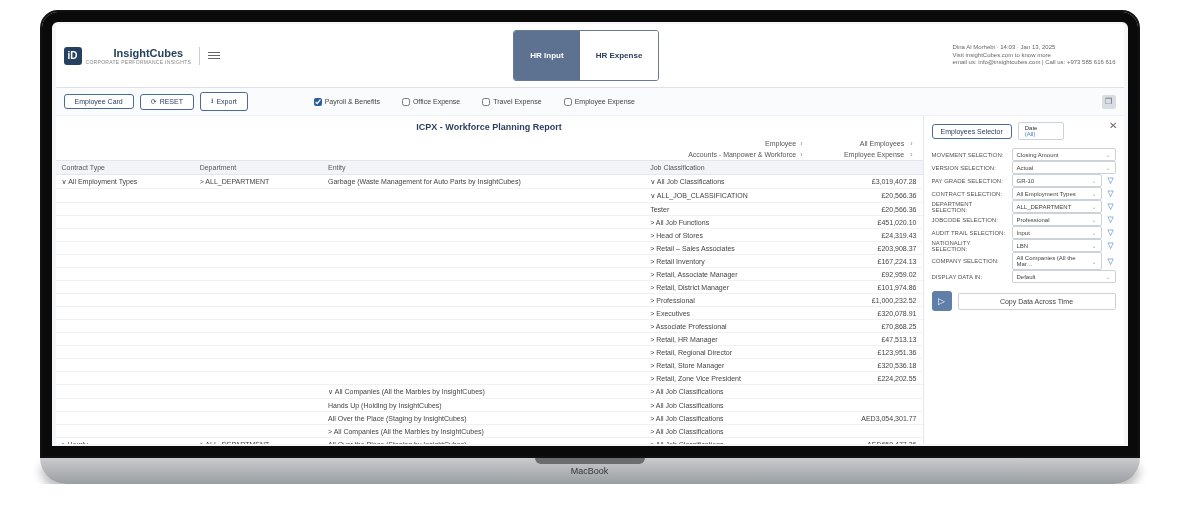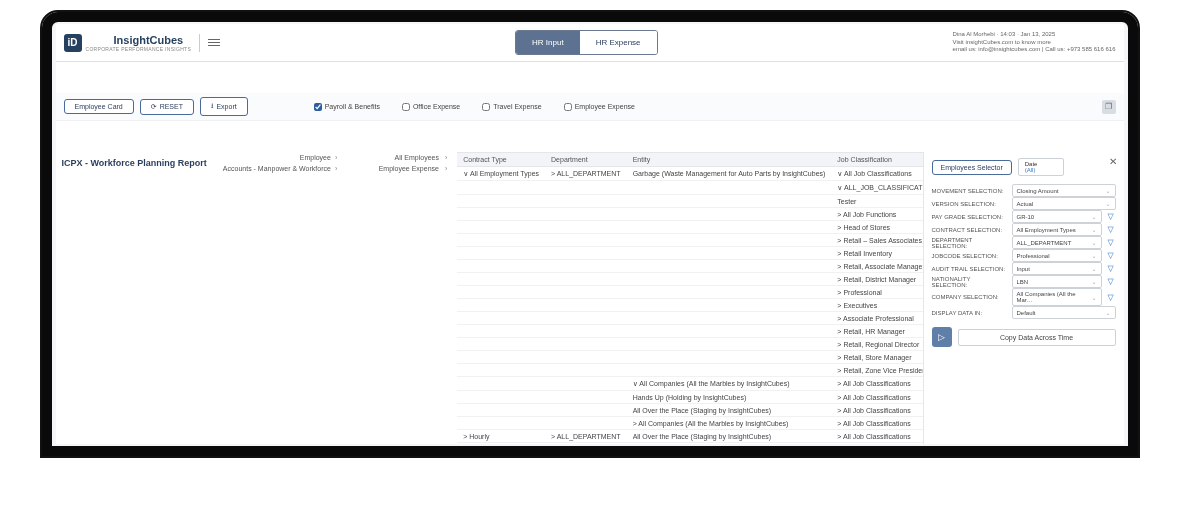--- a/index.html
+++ b/index.html
@@ -1,45 +1,45 @@
 <!DOCTYPE html>
 <html><head>
 <meta charset="utf-8">
 <style>
 * { box-sizing: border-box; margin: 0; padding: 0; font-family: Arial, sans-serif; }
 body { background: #fff; display: flex; justify-content: center; align-items: flex-start; padding-top: 10px; }
 .laptop { width: 1100px; position: relative; }
 .screen-frame { border: 2px solid #111; border-radius: 18px 18px 0 0; padding: 12px 14px; background: #f5f6f8; box-shadow: inset 0 0 0 10px #0a0a0a; }
-.screen { background: #fff; border-radius: 2px; height: 420px; overflow: hidden; display: flex; flex-direction: column; font-size: 8px; color: #333; gap: 31px; }
+.screen { background: #fff; border-radius: 2px; height: 420px; overflow: hidden; display: flex; flex-direction: column; font-size: 8px; color: #333; }
 .laptop-base { height: 26px; background: linear-gradient(#c9cbce,#9a9da1); border-radius: 0 0 60px 60px; position: relative; box-shadow: 0 8px 10px rgba(0,0,0,0.25); }
 .laptop-base .notch { width: 110px; height: 6px; background: #6b6d70; border-radius: 0 0 10px 10px; position: absolute; top: 0; left: 50%; transform: translateX(-50%); }
 .laptop-base .label { position: absolute; top: 8px; left: 50%; transform: translateX(-50%); font-size: 9px; color: #333; }
 
 .topbar { display: flex; align-items: center; padding: 6px 8px; border-bottom: 1px solid #dde1e6; background: #fff; }
 .logo { display: flex; align-items: center; gap: 4px; }
 .logo-icon { width: 18px; height: 18px; background: #26415f; border-radius: 3px; display: flex; align-items: center; justify-content: center; color: #fff; font-weight: bold; font-size: 10px; }
 .logo-text { font-weight: bold; color: #26415f; font-size: 11px; padding-left: 28px; }
 .logo-sub { font-size: 5px; color: #888; letter-spacing: 0.3px; }
 .divider-v { width: 1px; height: 18px; background: #ccc; margin: 0 8px; }
 .ham { width: 12px; display: flex; flex-direction: column; gap: 2px; }
 .ham span { height: 1px; background: #666; }
 .tab-group { display: flex; margin: 0 auto; border: 1px solid #6b7a90; border-radius: 3px; overflow: hidden; }
-.tab-btn { padding: 7px 16px; font-size: 8px; color: #2c3e5e; background: #fff; cursor: pointer; }
+.tab-btn { padding: 20px 16px; font-size: 8px; color: #2c3e5e; background: #fff; cursor: pointer; font-weight: bold; }
 .tab-btn.active { background: #5c7290; color: #fff; }
 .userinfo { text-align: left; font-size: 6px; color: #666; line-height: 1.3; max-width: 180px; }
 
 .toolbar { display: flex; align-items: center; padding: 4px 8px; gap: 6px; border-bottom: 1px solid #eef0f3; background: #fafbfc; }
 .btn-outline { border: 1px solid #4a6a9a; color: #2c3e5e; padding: 3px 10px; border-radius: 3px; font-size: 7px; background: #fff; cursor: pointer; display: flex; align-items: center; gap: 3px; }
 .checks { display: flex; gap: 22px; margin-left: 60px; }
 .chk { display: flex; align-items: center; gap: 3px; font-size: 7px; color: #444; }
 .chk input { width: 8px; height: 8px; accent-color: #2c5e9e; }
 .copy-icon { margin-left: auto; width: 14px; height: 14px; background: #d8dde4; border-radius: 2px; display: flex; align-items: center; justify-content: center; font-size: 8px; color: #666; cursor: pointer; }
 
 .main { flex: 1; display: flex; overflow: hidden; }
-.report-area { flex: 1; display: flex; border-right: 1px solid #e3e6ea; overflow: hidden; }
+.report-area { flex: 1; display: flex; flex-direction: column; border-right: 1px solid #e3e6ea; overflow: hidden; }
 .report-title { text-align: center; font-weight: bold; color: #2c3e5e; padding: 6px; font-size: 9px; }
 .dim-row { display: flex; justify-content: flex-end; gap: 40px; padding: 2px 10px; font-size: 7px; color: #555; }
 .dim-row .r { text-align: right; min-width: 70px; }
 .dim-row .caret { color: #888; margin-left: 4px; }
 
 .table-wrap { flex: 1; overflow: auto; }
 table { width: 100%; border-collapse: collapse; font-size: 7px; }
 th { text-align: left; background: #f2f4f7; padding: 3px 6px; color: #555; border-top: 1px solid #e3e6ea; border-bottom: 1px solid #e3e6ea; font-weight: normal; }
 td { padding: 2.5px 6px; border-bottom: 1px solid #f0f1f3; color: #444; white-space: nowrap; }
 td.amt { text-align: right; }
@@ -405,13 +405,17 @@
             </div>
           <div class="action-run">
             <div class="play">▷</div>
             <div class="action-text">Copy Data Across Time</div>
           </div>
         </div>
       </div>
 
     </div>
   </div>
+  <div class="laptop-base">
+    <div class="notch"></div>
+    <div class="label">MacBook</div>
+  </div>
 </div>
 
 </body></html>

